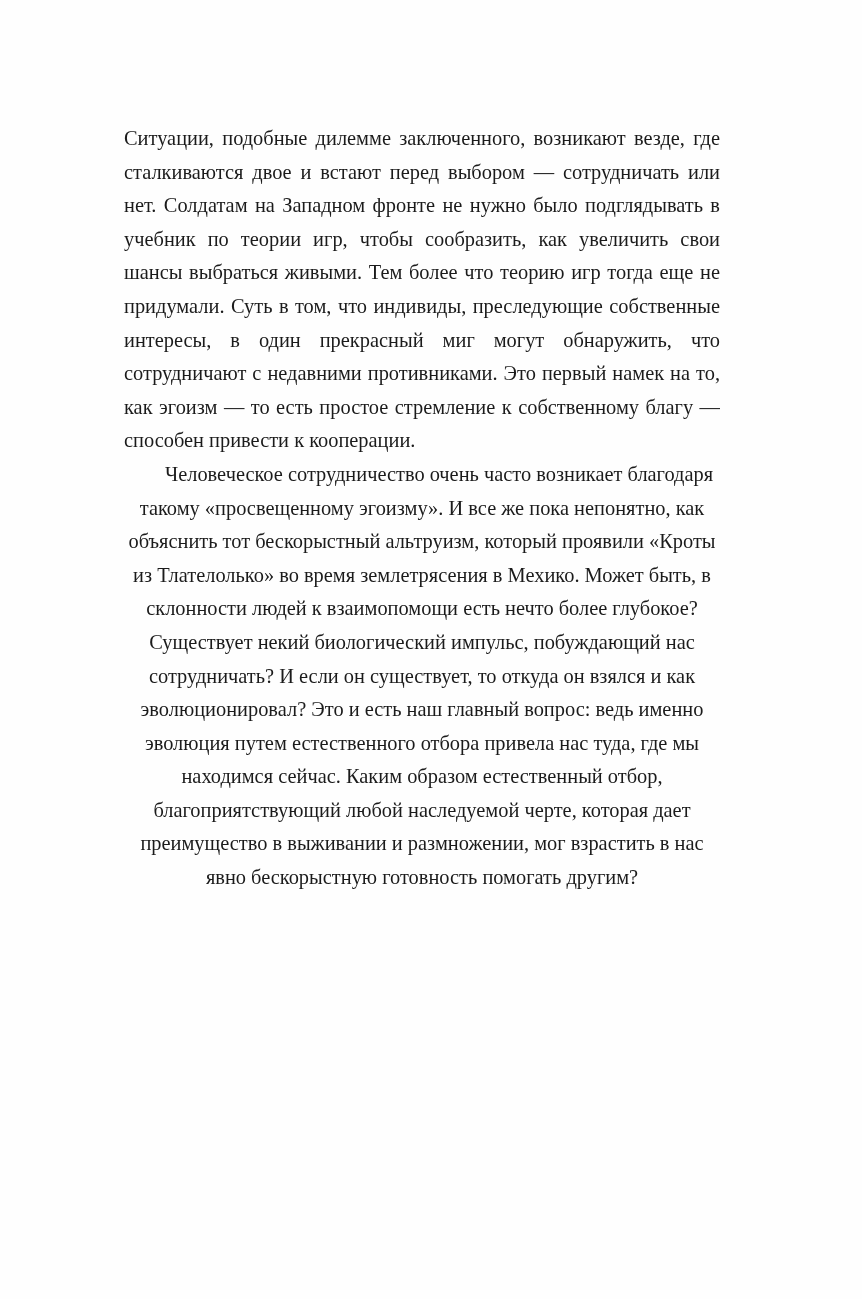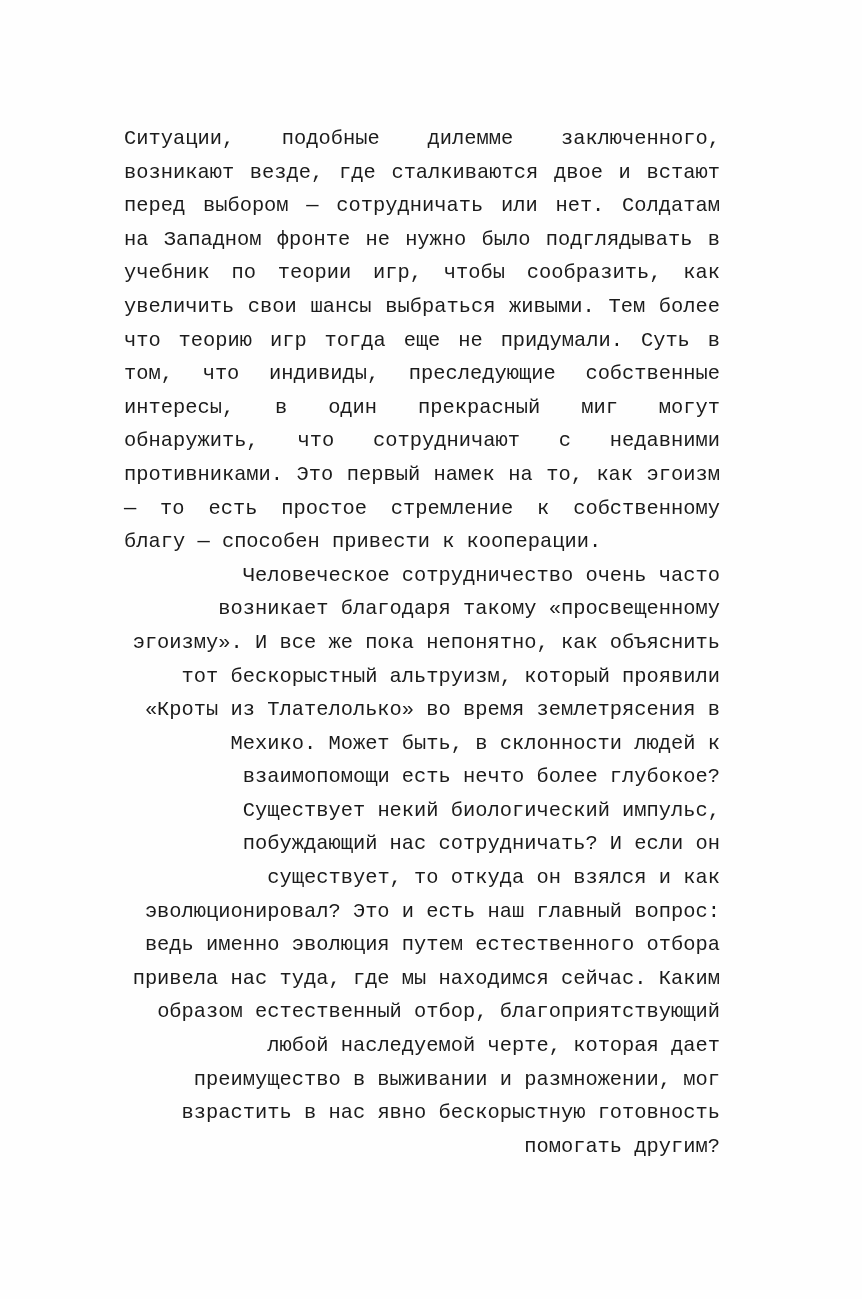--- a/index.html
+++ b/index.html
@@ -13,42 +13,41 @@
     font-family: "Liberation Serif", "DejaVu Serif", serif;
     color: #1a1a1a;
     overflow: hidden;
   }
   .page {
     position: relative;
     width: 862px;
     height: 1299px;
     background: #fefefe;
     box-sizing: border-box;
-    font-family: Liberation Mono, monospace;
   }
   .text-block {
     position: absolute;
     left: 124px;
     top: 122px;
     width: 596px;
   }
   .para {
     margin: 0;
     font-size: 20.4px;
     line-height: 33.6px;
     text-align: justify;
     text-justify: inter-word;
     color: #1b1b1b;
     hyphens: manual;
   }
   .para + .para {
     text-indent: 34px;
   }
   .para:last-child {
-    text-align: right;
+    text-align: center;
   }
 </style>
 </head>
 <body>
 
 <div class="page">
   <div class="text-block">
     <p class="para">Ситуации, подобные дилемме заключенного, возникают везде, где сталкиваются двое и встают перед выбором — сотрудничать или нет. Солдатам на Западном фронте не нужно было подглядывать в учебник по теории игр, чтобы сообразить, как увеличить свои шансы выбраться живыми. Тем более что теорию игр тогда еще не придумали. Суть в том, что индивиды, преследующие собственные интересы, в один прекрасный миг могут обнаружить, что сотрудничают с недавними противниками. Это первый намек на то, как эгоизм — то есть простое стремление к собственному благу — способен привести к кооперации.</p>
     <p class="para">Человеческое сотрудничество очень часто возникает благодаря такому «просвещенному эгоизму». И все же пока непонятно, как объяснить тот бескорыстный альтруизм, который проявили «Кроты из Тлателолько» во время землетрясения в Мехико. Может быть, в склонности людей к взаимопомощи есть нечто более глубокое? Существует некий биологический импульс, побуждающий нас сотрудничать? И если он существует, то откуда он взялся и как эволюционировал? Это и есть наш главный вопрос: ведь именно эволюция путем естественного отбора привела нас туда, где мы находимся сейчас. Каким образом естественный отбор, благоприятствующий любой наследуемой черте, которая дает преимущество в выживании и размножении, мог взрастить в нас явно бескорыстную готовность помогать другим?</p>
   </div>

